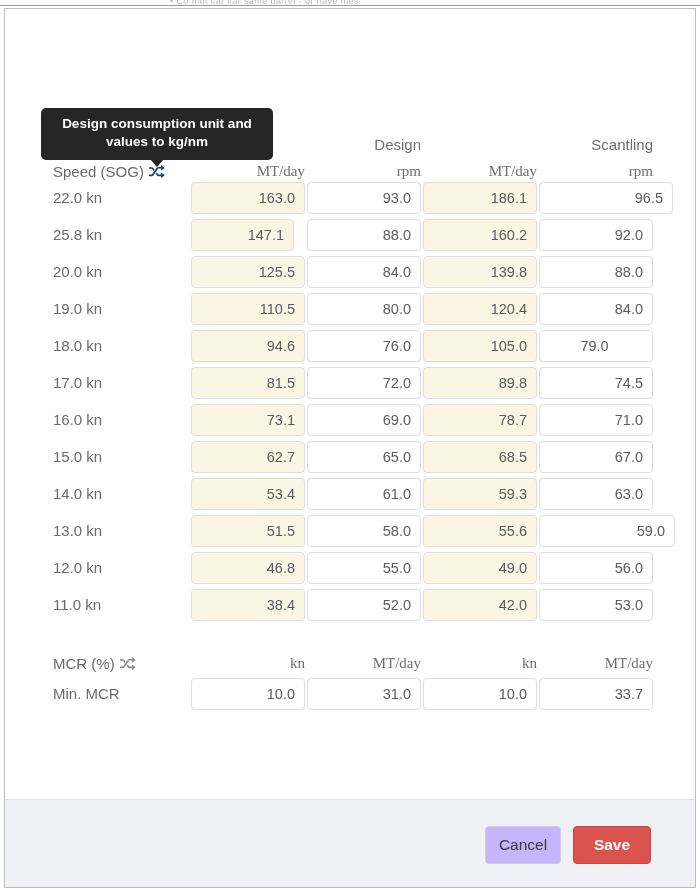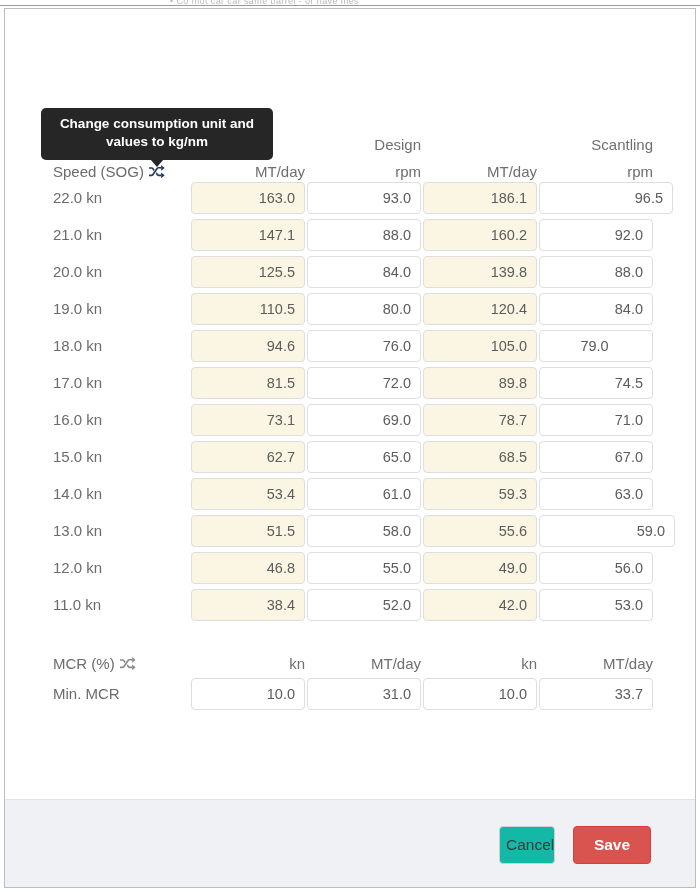--- a/index.html
+++ b/index.html
@@ -130,20 +130,21 @@
     font-size: 15px;
     color: #6f6f6f;
     white-space: nowrap;
   }
   .col-head {
     position: absolute;
     font-size: 15px;
     color: #6f6f6f;
     text-align: right;
     white-space: nowrap;
+    font-family: Liberation Serif, serif;
   }
   .row-label {
     position: absolute;
     font-size: 15px;
     color: #6b6b6b;
     white-space: nowrap;
   }
   .corner-label {
     position: absolute;
     font-size: 15px;
@@ -198,23 +199,23 @@
     position: absolute;
     top: 26px;
     height: 38px;
     border-radius: 4px;
     font-size: 15.5px;
     font-family: "Liberation Sans", sans-serif;
     cursor: pointer;
     box-sizing: border-box;
   }
   .btn-cancel {
-    right: 140px;
-    width: 56px;
-    background: #14b8a6;
+    right: 134px;
+    width: 76px;
+    background: #c4b5fd;
     border: 1px solid #cfcfcf;
     color: #3b3b3b;
   }
   .btn-save {
     right: 44px;
     width: 78px;
     background: #d9534f;
     border: 1px solid #d43f3a;
     color: #ffffff;
     font-weight: 700;
@@ -226,21 +227,21 @@
 <div id="page-backdrop">
   <div class="ghost-text">• Co mot car car same barrel -  or nave mes</div>
   <div class="ghost-rule"></div>
 </div>
 
 <div class="modal">
 
 
   <div class="modal-body">
 
-    <div class="tooltip">Change consumption unit and values to kg/nm</div>
+    <div class="tooltip">Design consumption unit and values to kg/nm</div>
 
     <div class="sheet">
         <div class="grp-head" style="left: 296px; top: 127px; width: 120px; text-align: right;">Design</div>
         <div class="grp-head" style="left: 528px; top: 127px; width: 120px; text-align: right;">Scantling</div>
         <div class="corner-label" style="left: 48px; top: 154px;">
           <span>Speed (SOG)</span>
           <button class="shuffle-icon">
             <svg width="16" height="14" viewBox="0 0 16 14" aria-hidden="true">
               <path fill="#1f3a5f" d="M0 2.2h2.6c.9 0 1.5.4 2.1 1.2l.9 1.3-1 1.5-1.3-1.9c-.3-.4-.5-.5-.9-.5H0z"></path>
               <path fill="#1f3a5f" d="M0 9.6h2.4c.4 0 .6-.1.9-.5l4.1-6c.6-.8 1.2-1.2 2.1-1.2h2.6v1.6H9.7c-.4 0-.6.1-.9.5l-4.1 6c-.6.8-1.2 1.2-2.1 1.2H0z"></path>
@@ -252,22 +253,22 @@
         </div>
         <div class="col-head" style="left: 186px; top: 154px; width: 114px;">MT/day</div>
         <div class="col-head" style="left: 302px; top: 154px; width: 114px;">rpm</div>
         <div class="col-head" style="left: 418px; top: 154px; width: 114px;">MT/day</div>
         <div class="col-head" style="left: 534px; top: 154px; width: 114px;">rpm</div>
         <div class="row-label" style="left: 48px; top: 180px;">22.0 kn</div>
         <input class="cell highlight" type="text" value="163.0" style="left: 186px; top: 173px; width: 114px;">
         <input class="cell" type="text" value="93.0" style="left: 302px; top: 173px; width: 114px;">
         <input class="cell highlight" type="text" value="186.1" style="left: 418px; top: 173px; width: 114px;">
         <input class="cell" type="text" value="96.5" style="left: 534px; top: 173px; width: 134px;">
-        <div class="row-label" style="left: 48px; top: 217px;">21.0 kn</div>
-        <input class="cell highlight" type="text" value="147.1" style="left: 186px; top: 210px; width: 114px;">
+        <div class="row-label" style="left: 48px; top: 217px;">25.8 kn</div>
+        <input class="cell highlight" type="text" value="147.1" style="left: 186px; top: 210px; width: 103px;">
         <input class="cell" type="text" value="88.0" style="left: 302px; top: 210px; width: 114px;">
         <input class="cell highlight" type="text" value="160.2" style="left: 418px; top: 210px; width: 114px;">
         <input class="cell" type="text" value="92.0" style="left: 534px; top: 210px; width: 114px;">
         <div class="row-label" style="left: 48px; top: 254px;">20.0 kn</div>
         <input class="cell highlight" type="text" value="125.5" style="left: 186px; top: 247px; width: 114px;">
         <input class="cell" type="text" value="84.0" style="left: 302px; top: 247px; width: 114px;">
         <input class="cell highlight" type="text" value="139.8" style="left: 418px; top: 247px; width: 114px;">
         <input class="cell" type="text" value="88.0" style="left: 534px; top: 247px; width: 114px;">
         <div class="row-label" style="left: 48px; top: 291px;">19.0 kn</div>
         <input class="cell highlight" type="text" value="110.5" style="left: 186px; top: 284px; width: 114px;">

